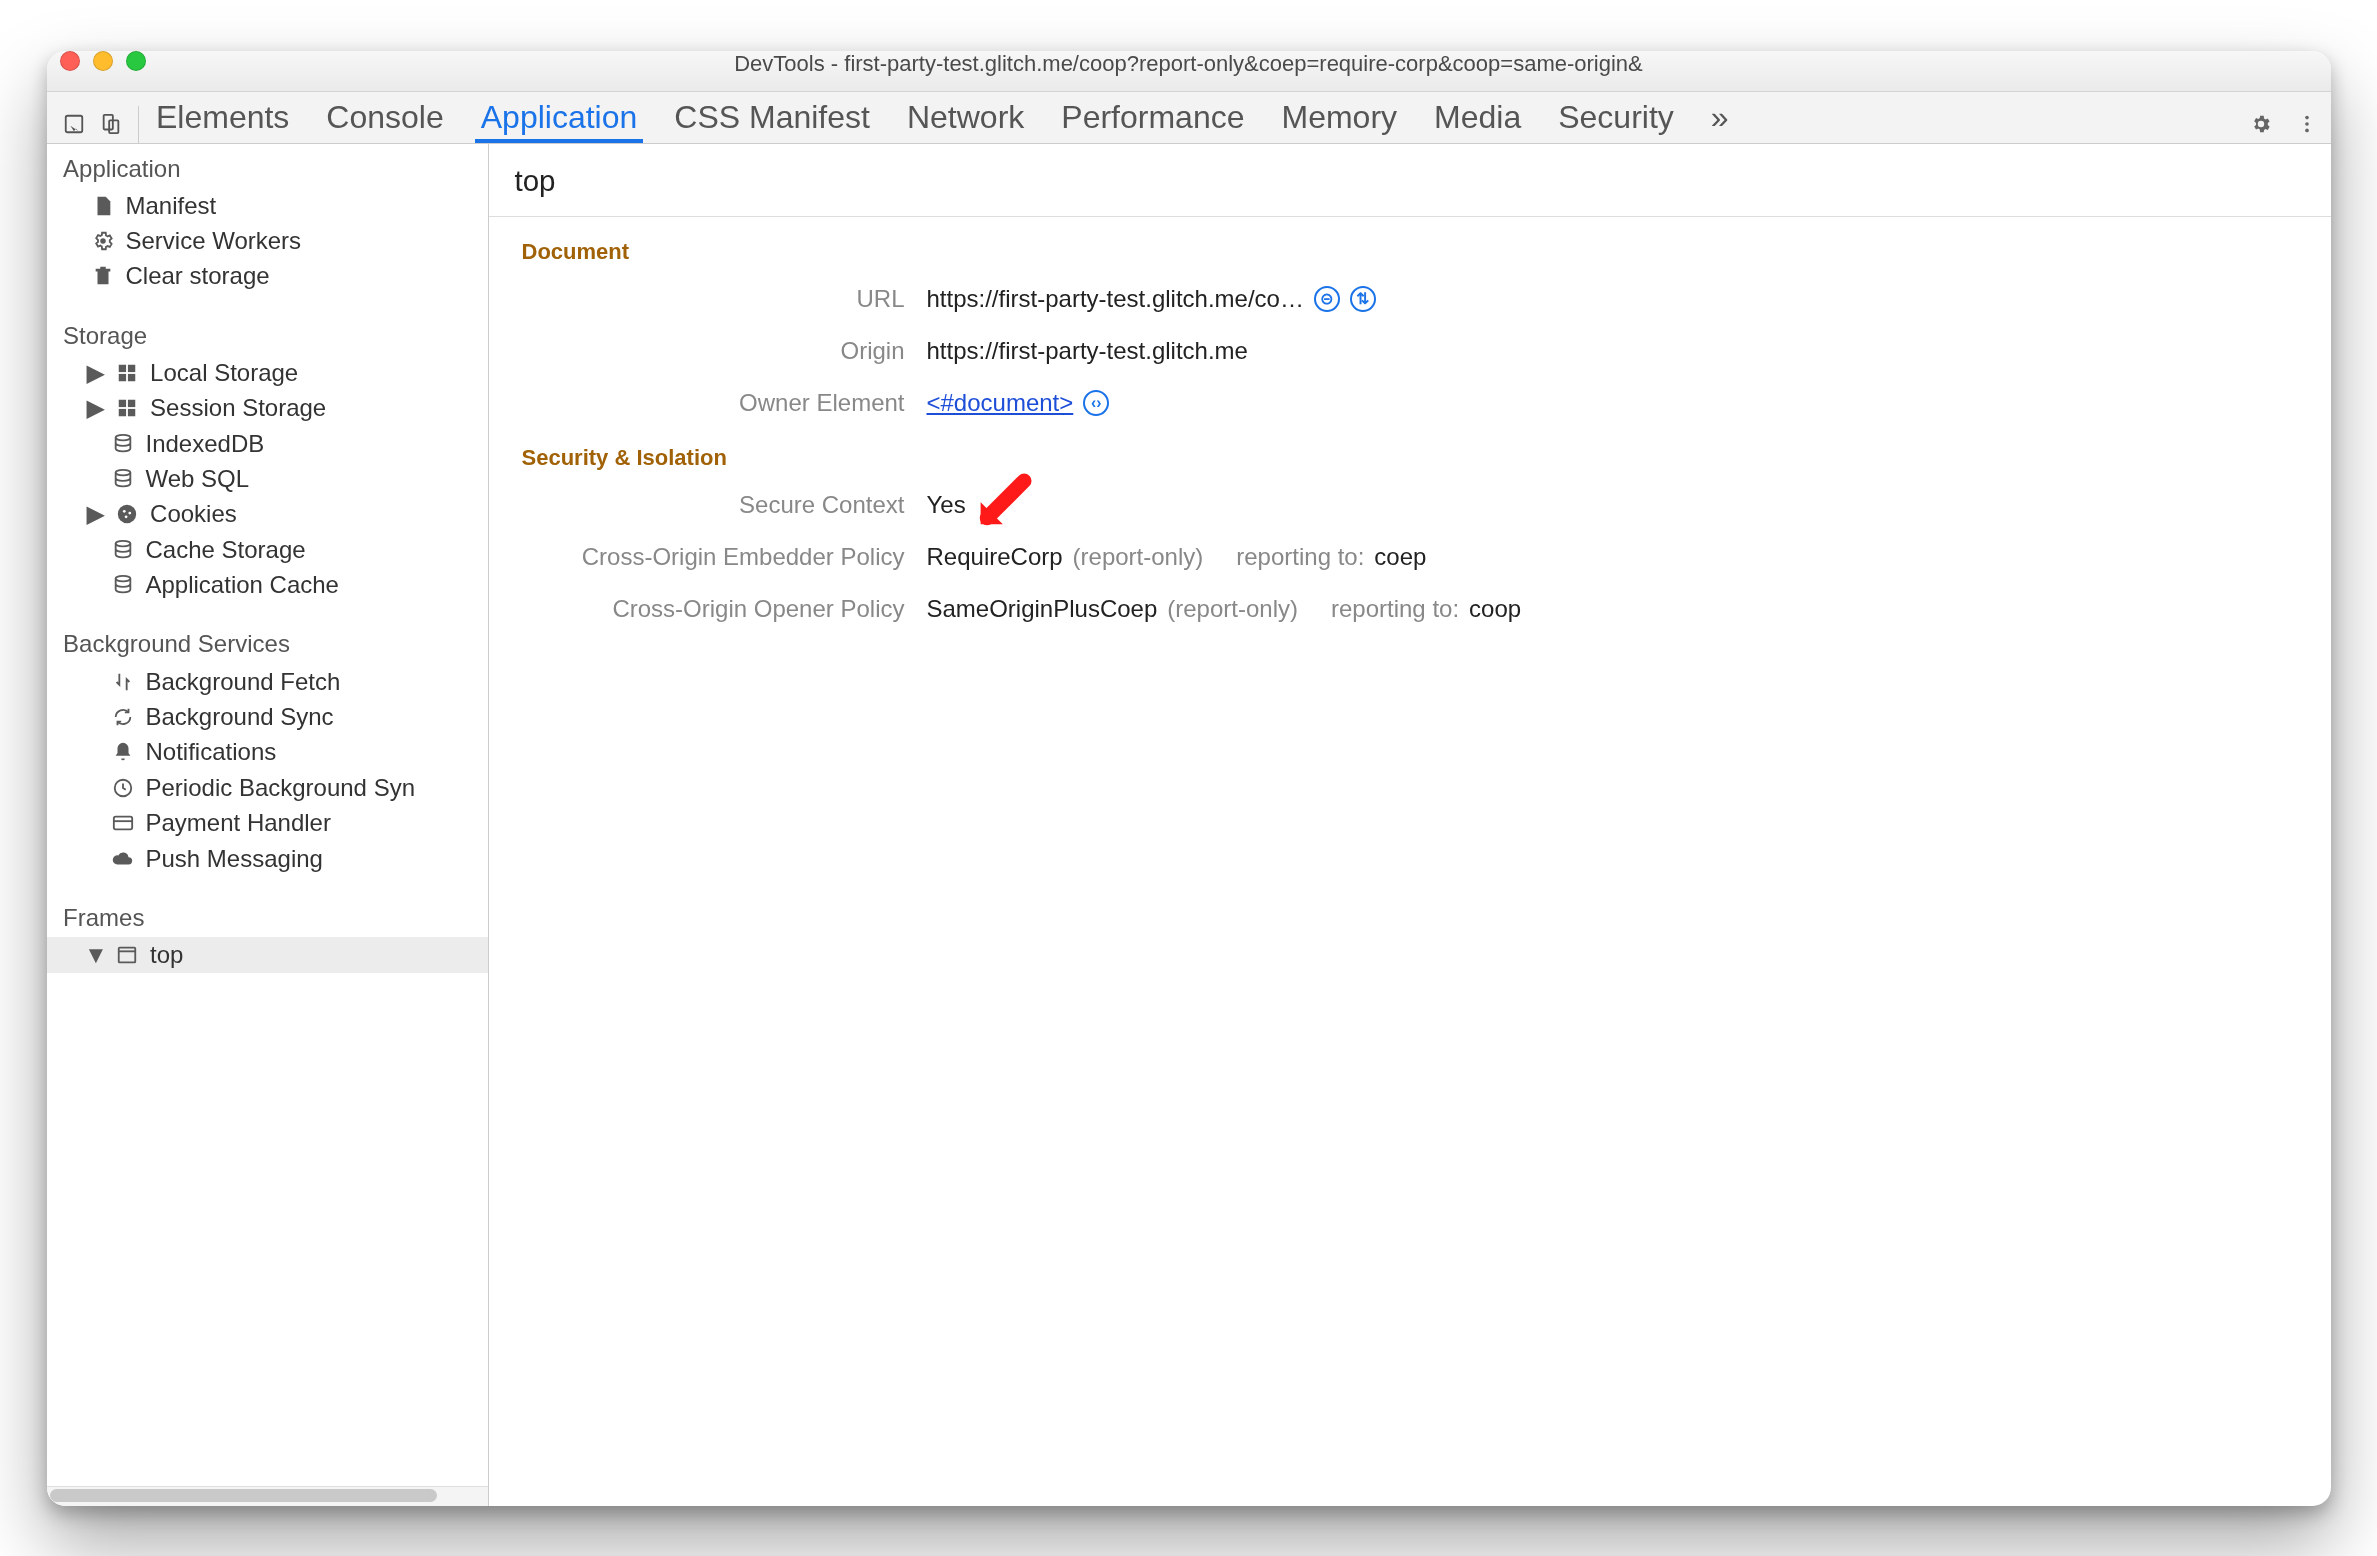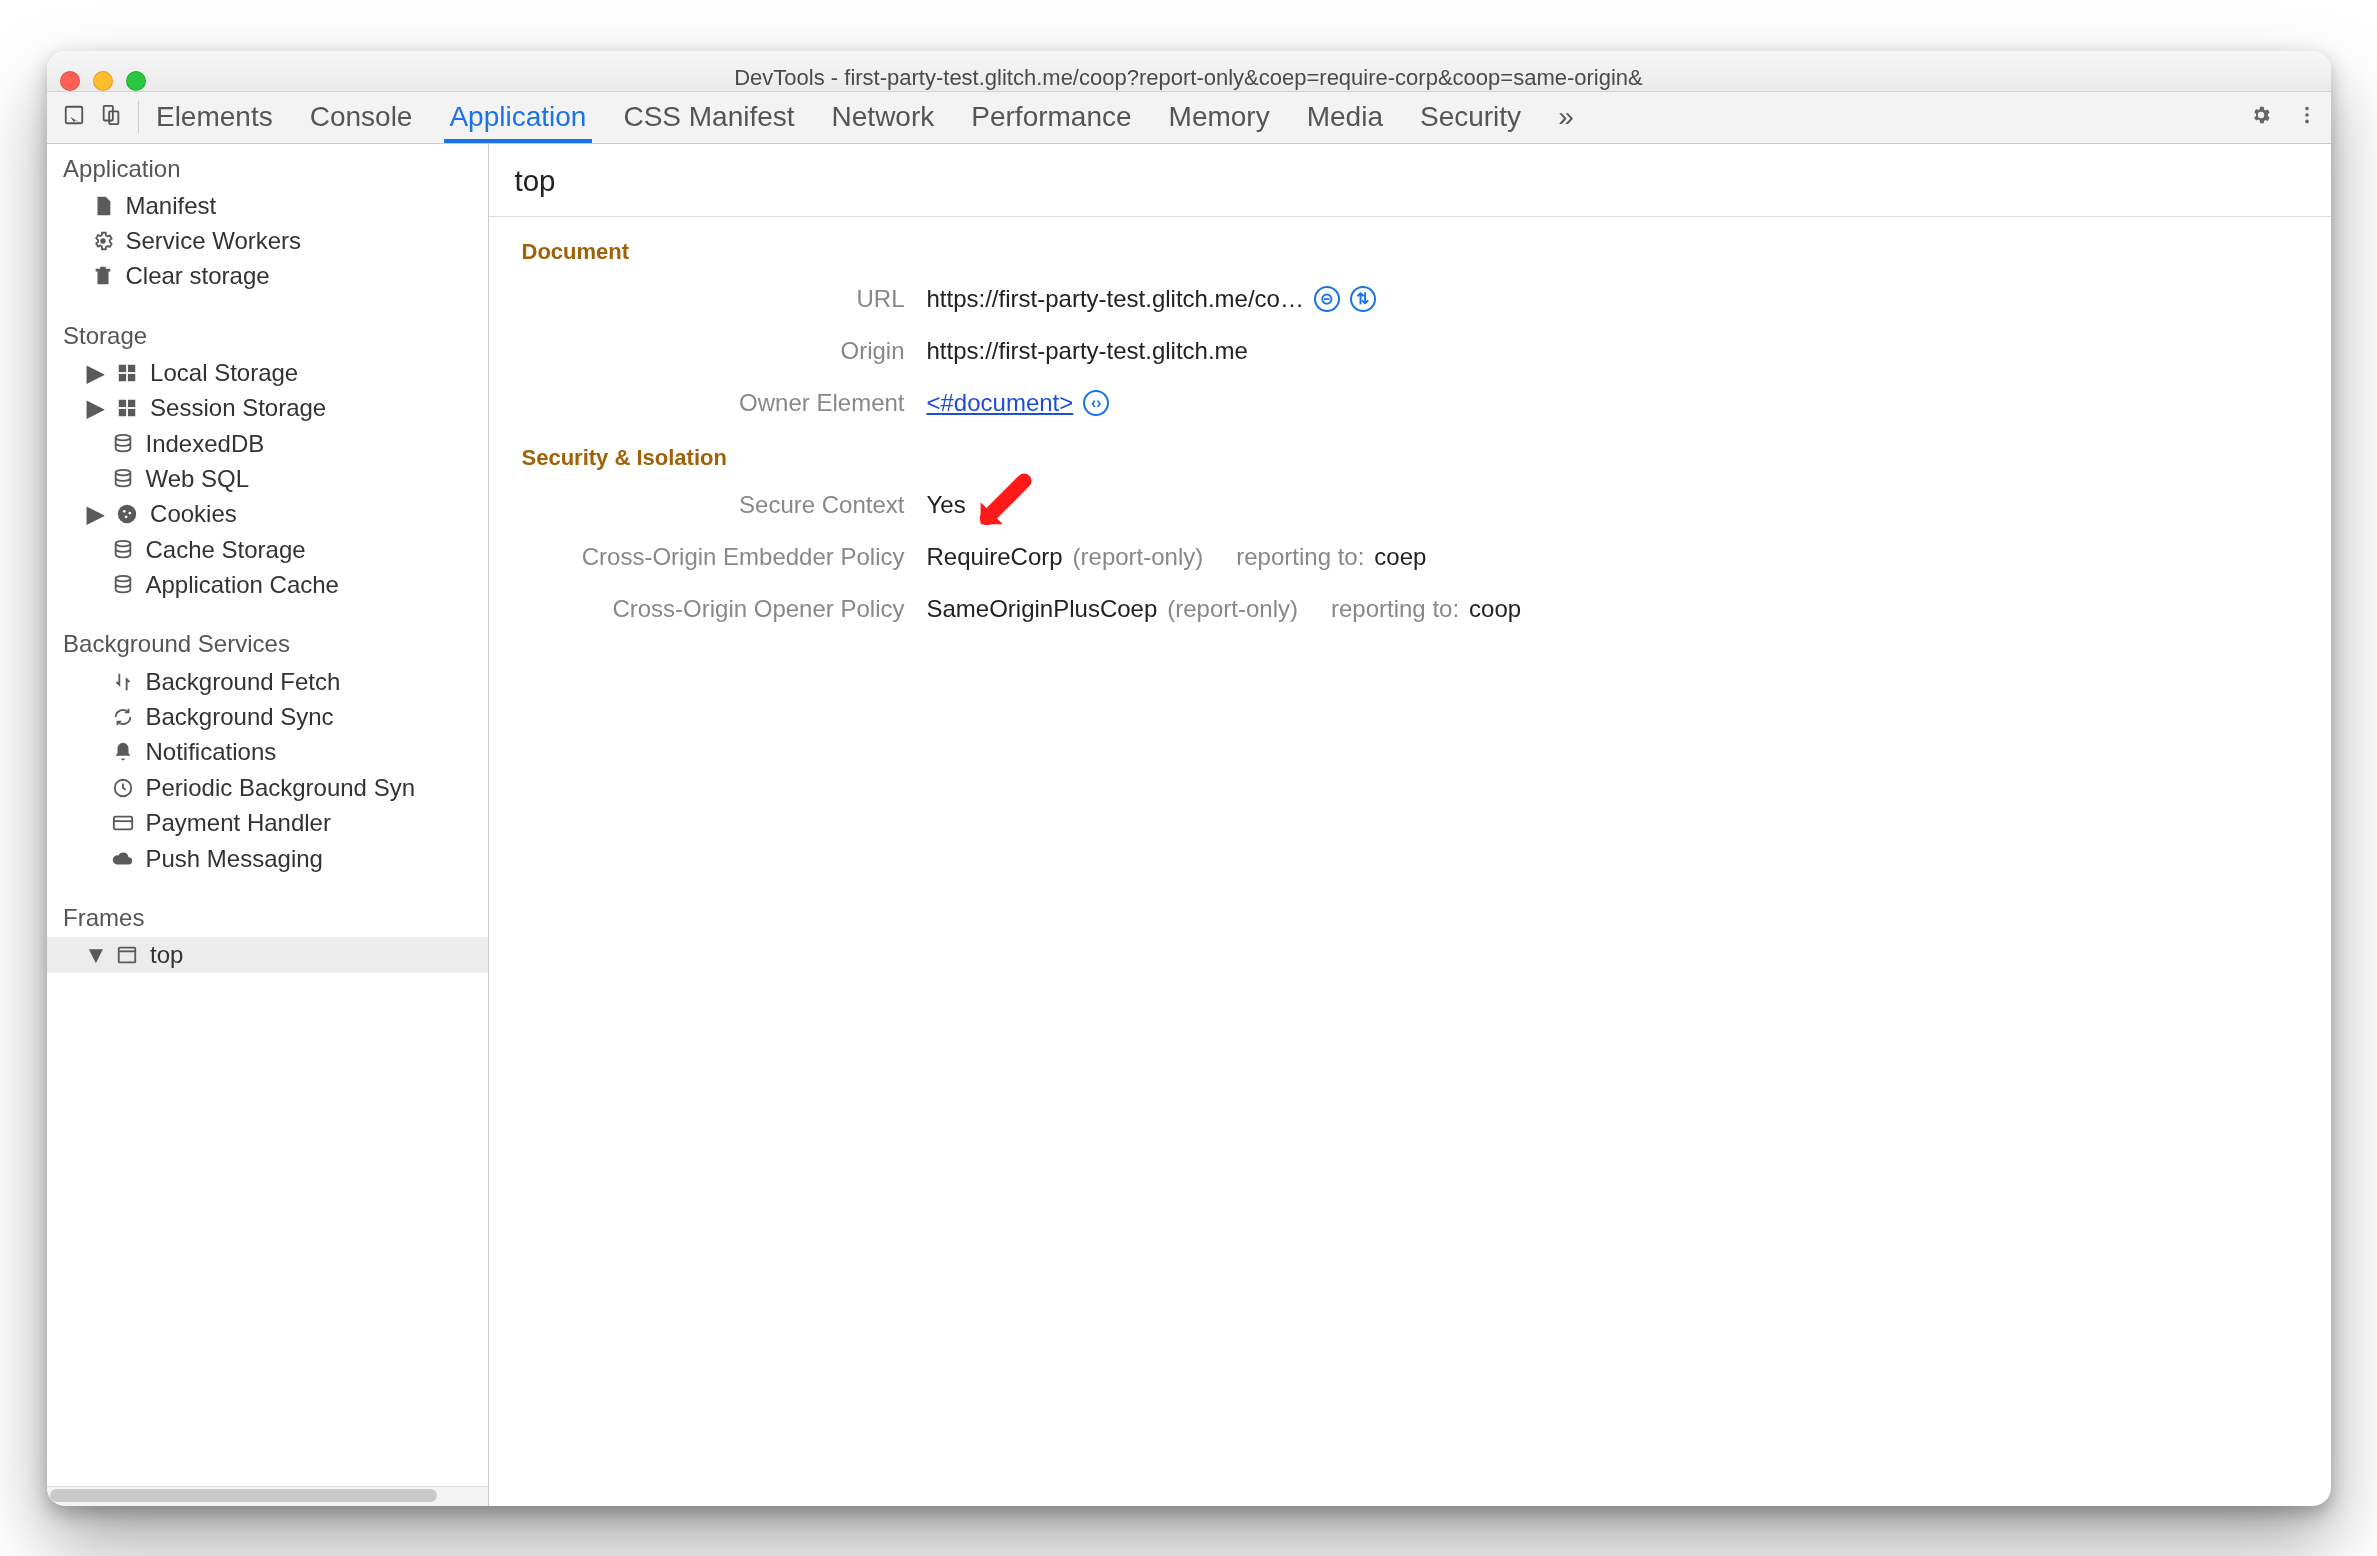--- a/index.html
+++ b/index.html
@@ -21,21 +21,21 @@
   box-shadow: 0 37px 74px rgba(0,0,0,0.35), 0 7.4px 18.4px rgba(0,0,0,0.25);
   overflow: hidden;
   display: flex;
   flex-direction: column;
 }
 .titlebar {
   height: 41px;
   background: linear-gradient(#f7f7f7,#eaeaea);
   border-bottom: 0.9px solid #d3d3d3;
   display: flex;
-  align-items: flex-end;
+  align-items: flex-start;
   padding: 0 13px;
   position: relative;
   flex-shrink: 0;
   text-decoration: underline;
 }
 .traffic { display: flex; gap: 13px; }
 .tl { width: 20px; height: 20px; border-radius: 50%; border: 0.9px solid rgba(0,0,0,0.15); }
 .tl.red { background: #ff5f57; }
 .tl.yel { background: #ffbd2e; }
 .tl.grn { background: #28c940; }
@@ -45,24 +45,24 @@
   text-align: center;
   font-size: 22px;
   color: #4a4a4a;
   pointer-events: none;
 }
 .toolbar {
   height: 52px;
   background: #f3f3f3;
   border-bottom: 0.9px solid #ccc;
   display: flex;
-  align-items: center;
+  align-items: flex-end;
   padding: 0 13px 0 16.6px;
   flex-shrink: 0;
-  font-size: 28px;
+  font-size: 32px;
   color: #555;
 }
 .tb-iconbox { display: flex; align-items: center; gap: 14.7px; padding-right: 16.6px; border-right: 0.9px solid #ccc; margin-right: 16.6px;}
 .tabs { display: flex; align-items: stretch; height: 100%; gap: 37px; flex: 1;}
 .tab { display: flex; align-items: center; height: 100%; color: #555; cursor: pointer; position: relative; }
 .tab.active { color: #1a73e8; }
 .tab.active::after { content:""; position:absolute; bottom:0; left:-5.5px; right:-5.5px; height:3.7px; background:#1a73e8;}
 .tb-right { display:flex; align-items:center; gap: 24px; margin-left: 11px; color:#666;}
 .body { flex:1; display:flex; overflow:hidden; }
 .sidebar {

